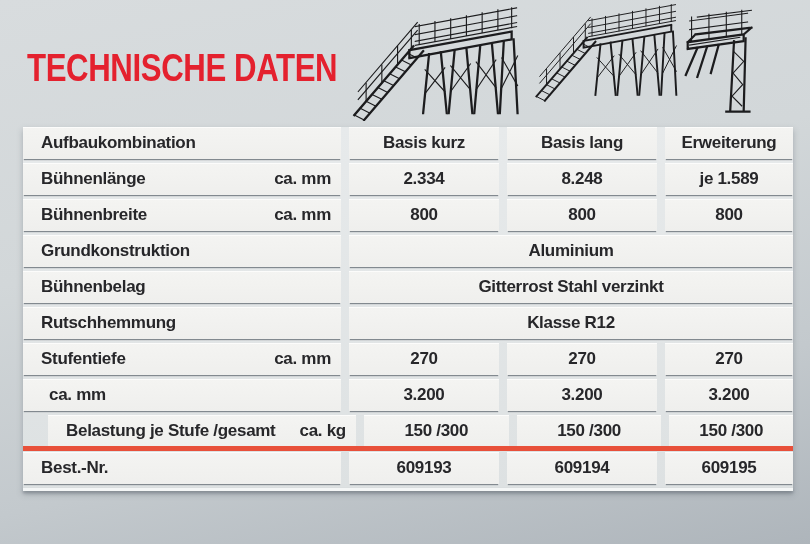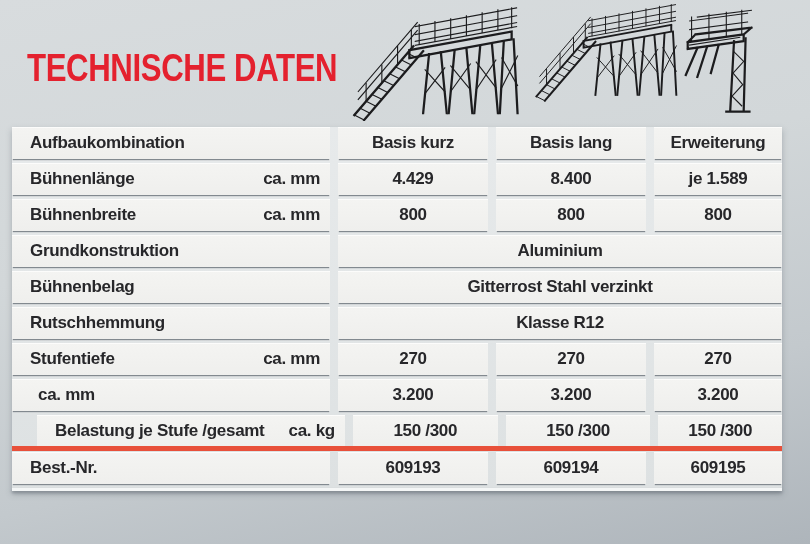--- a/index.html
+++ b/index.html
@@ -17,21 +17,21 @@
   }
   .illos{position:absolute;left:338px;top:0;width:472px;height:125px;}
   .illos svg{position:absolute;}
   .svg-a{left:5px;top:3px;width:178px;height:118px;}
   .svg-b{left:190px;top:0px;width:150px;height:102px;}
   .svg-c{left:342px;top:5px;width:82px;height:112px;}
   .illo-thick{stroke:#1c1c1e;stroke-width:2.3;fill:none;stroke-linecap:square;}
   .illo-thin{stroke:#1c1c1e;stroke-width:1.15;fill:none;stroke-linecap:square;}
 
   .data-table{
-    position:absolute;left:12px;top:127px;width:770px;
+    position:absolute;left:23px;top:127px;width:770px;
     background:linear-gradient(180deg,#e7eaeb,#dde1e2);
     box-shadow:0 3px 6px rgba(80,90,98,0.35);
   }
   .row{display:flex;height:32px;margin-bottom:4px;}
   .row:last-child{margin-bottom:0;}
   .cell{
     box-sizing:border-box;
     background:linear-gradient(180deg,#f4f4f2 0%,#efefed 100%);
     box-shadow:inset 0 1px 0 #fcfcfb, 0 2px 1px -1px #82898f;
     display:flex;align-items:center;
@@ -127,22 +127,22 @@
     <div class="cell cell-val">Basis kurz</div>
     <div class="cell cell-val">Basis lang</div>
     <div class="cell cell-val c3">Erweiterung</div>
   </div>
 
   <div class="row">
     <div class="cell cell-label">
       <span>Bühnenlänge</span>
       <span class="unit">ca. mm</span>
     </div>
-    <div class="cell cell-val">4.429</div>
-    <div class="cell cell-val">8.400</div>
+    <div class="cell cell-val">2.334</div>
+    <div class="cell cell-val">8.248</div>
     <div class="cell cell-val c3">je 1.589</div>
   </div>
 
   <div class="row">
     <div class="cell cell-label">
       <span>Bühnenbreite</span>
       <span class="unit">ca. mm</span>
     </div>
     <div class="cell cell-val">800</div>
     <div class="cell cell-val">800</div>

